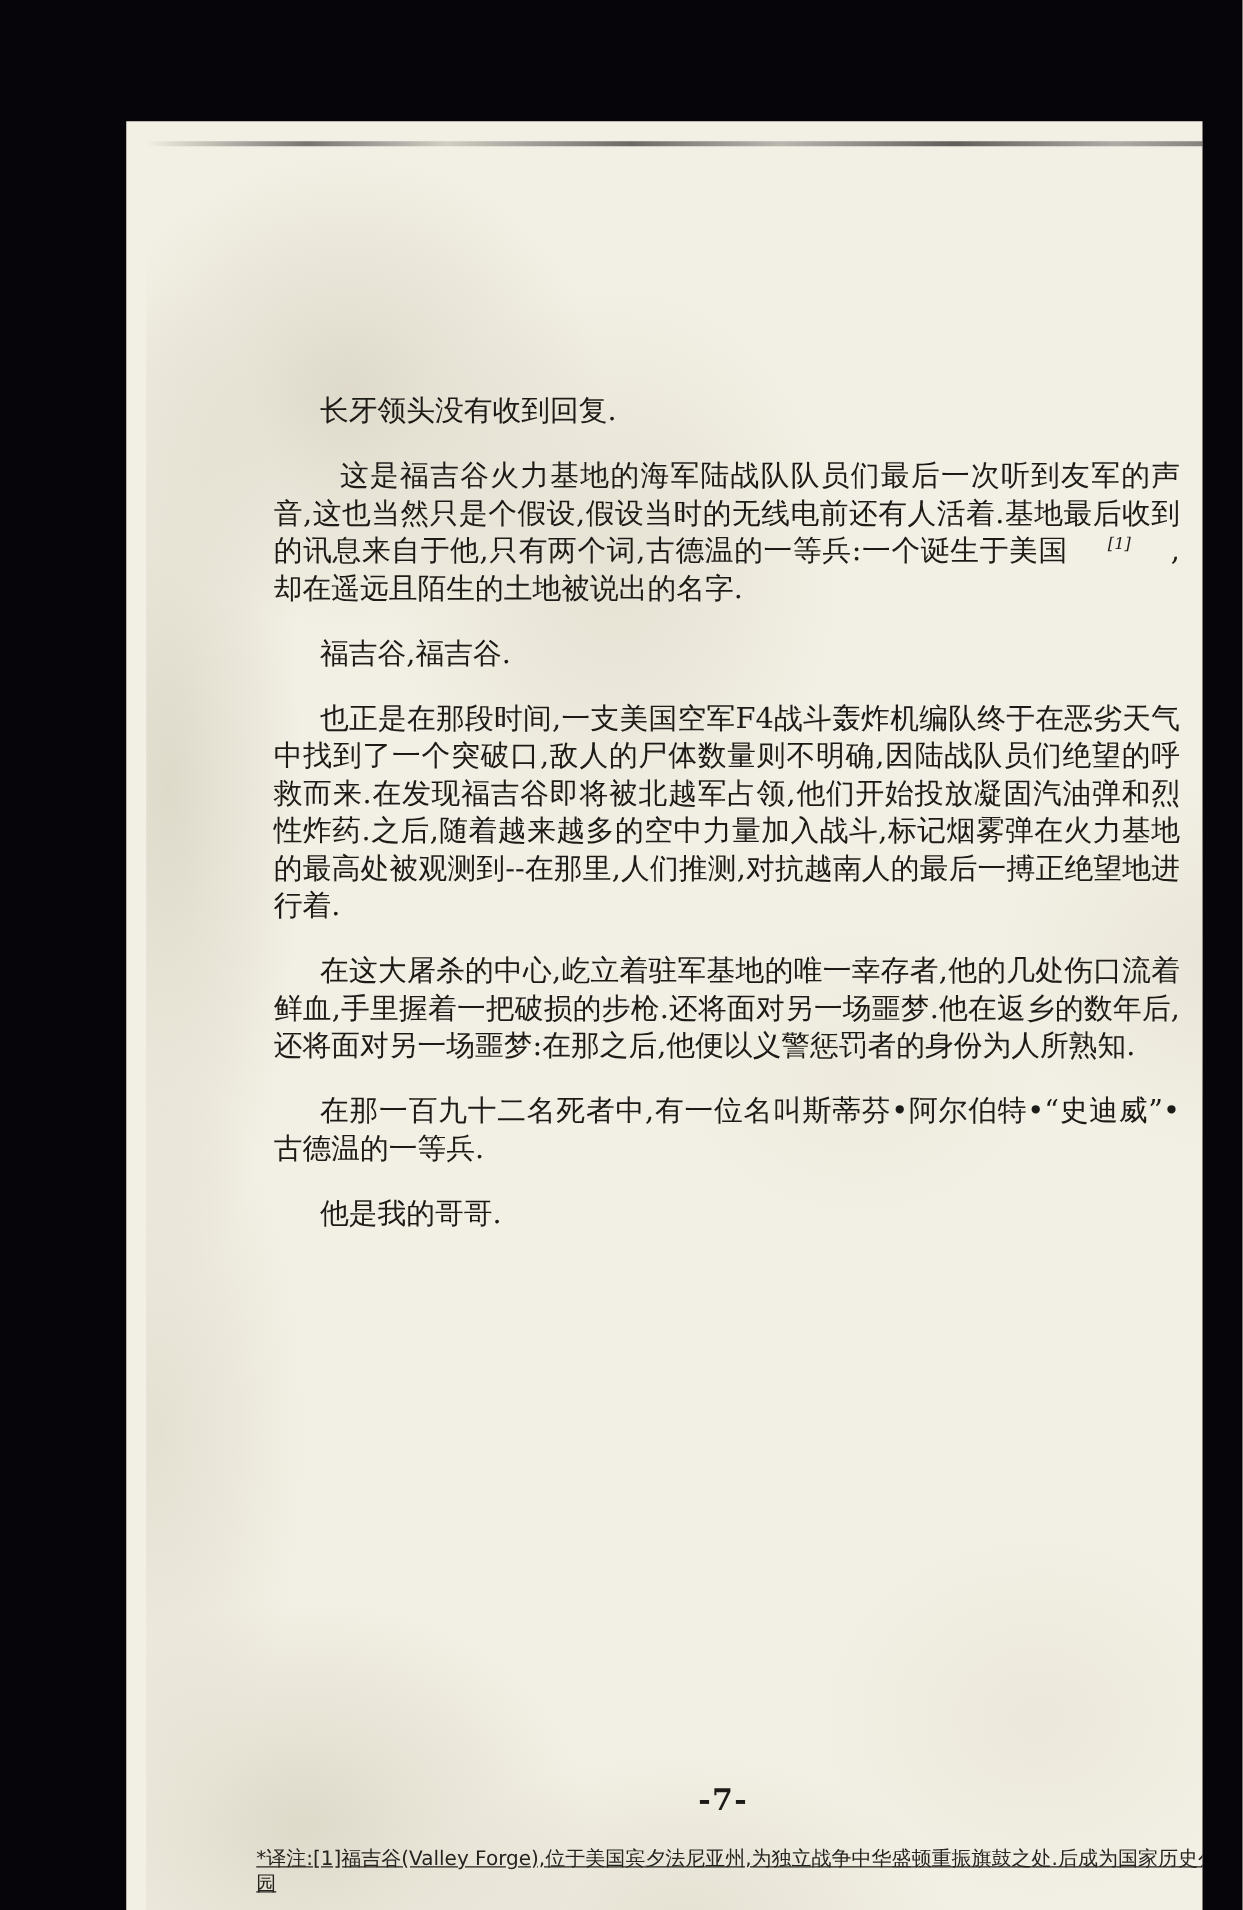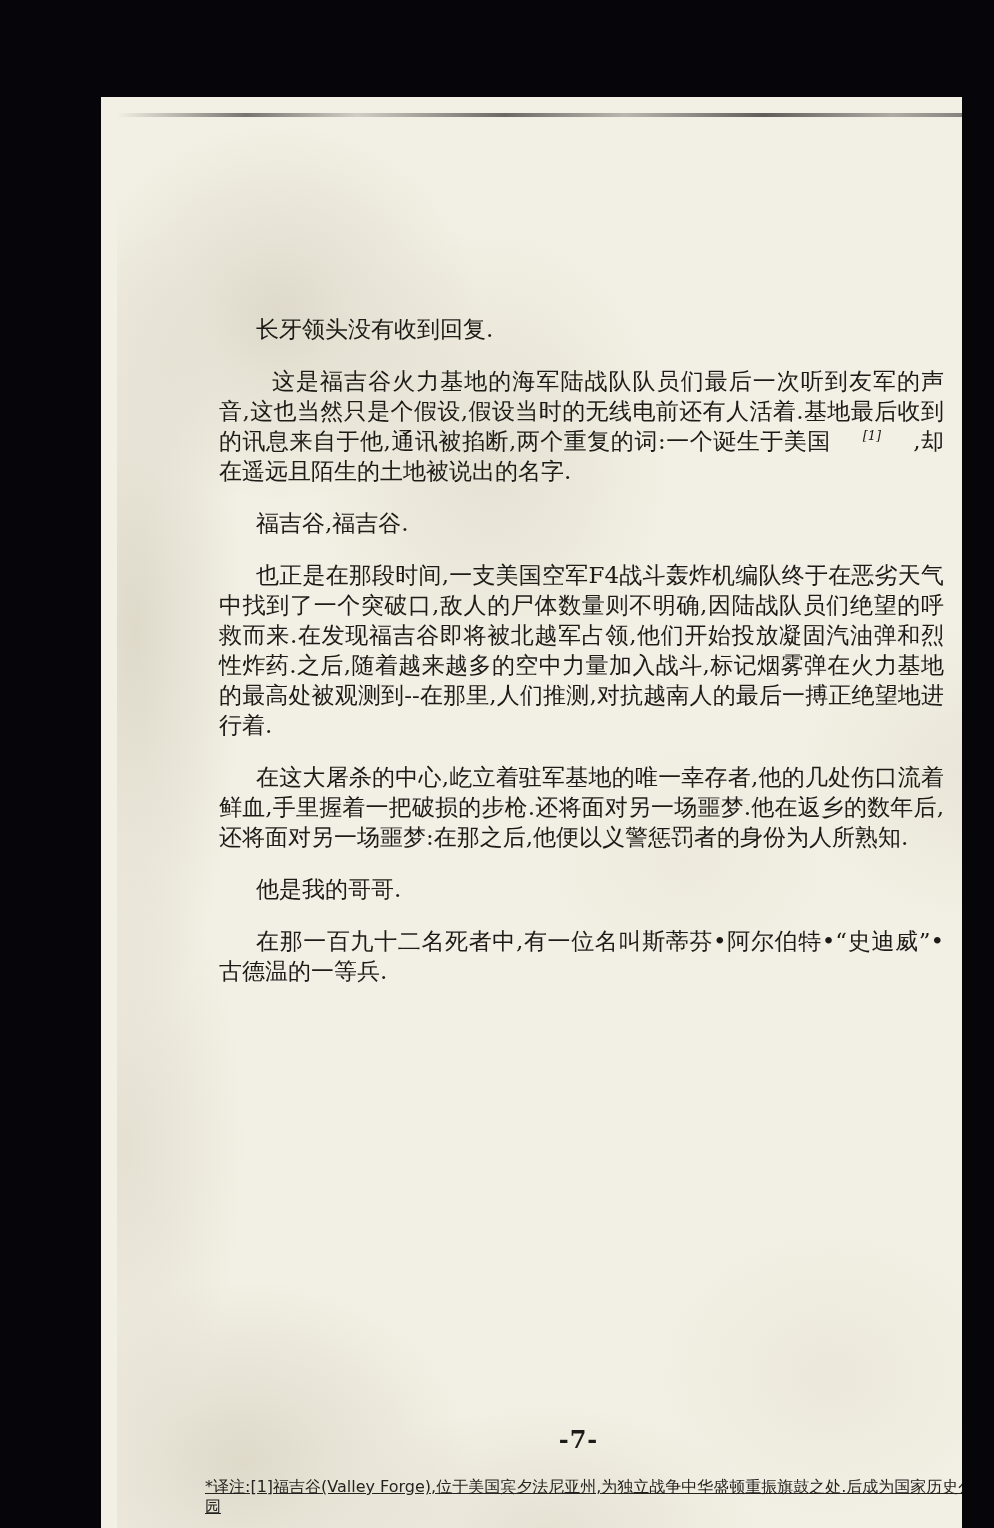--- a/index.html
+++ b/index.html
@@ -97,24 +97,24 @@
 <body>
 
 <div class="stage">
   <div class="paper">
     <div class="paper-texture"></div>
     <div class="edge-smudge-top"></div>
     <div class="edge-smudge-bottom"></div>
 
     <main class="body-text">
       <p class="para">长牙领头没有收到回复.</p>
-      <p class="para"><span>这是福吉谷火力基地的海军陆战队队员们最后一次听到友军的声音,这也当然只是个假设,假设当时的无线电前还有人活着.基地最后收到的讯息来自于他,通讯被掐断,两个重复的词:一个诞生于美国</span><sup class="footnote-ref">[1]</sup><span>,却在遥远且陌生的土地被说出的名字.</span></p>
+      <p class="para"><span>这是福吉谷火力基地的海军陆战队队员们最后一次听到友军的声音,这也当然只是个假设,假设当时的无线电前还有人活着.基地最后收到的讯息来自于他,只有两个词,古德温的一等兵:一个诞生于美国</span><sup class="footnote-ref">[1]</sup><span>,却在遥远且陌生的土地被说出的名字.</span></p>
       <p class="para">福吉谷,福吉谷.</p>
       <p class="para">也正是在那段时间,一支美国空军F4战斗轰炸机编队终于在恶劣天气中找到了一个突破口,敌人的尸体数量则不明确,因陆战队员们绝望的呼救而来.在发现福吉谷即将被北越军占领,他们开始投放凝固汽油弹和烈性炸药.之后,随着越来越多的空中力量加入战斗,标记烟雾弹在火力基地的最高处被观测到--在那里,人们推测,对抗越南人的最后一搏正绝望地进行着.</p>
       <p class="para">在这大屠杀的中心,屹立着驻军基地的唯一幸存者,他的几处伤口流着鲜血,手里握着一把破损的步枪.还将面对另一场噩梦.他在返乡的数年后,还将面对另一场噩梦:在那之后,他便以义警惩罚者的身份为人所熟知.</p>
+      <p class="para">在那一百九十二名死者中,有一位名叫斯蒂芬•阿尔伯特•“史迪威”•古德温的一等兵.</p>
       <p class="para">他是我的哥哥.</p>
-      <p class="para">在那一百九十二名死者中,有一位名叫斯蒂芬•阿尔伯特•“史迪威”•古德温的一等兵.</p>
     </main>
 
     <div class="page-number">-7-</div>
     <div class="footnote">*译注:[1]福吉谷(Valley Forge),位于美国宾夕法尼亚州,为独立战争中华盛顿重振旗鼓之处.后成为国家历史公园</div>
   </div>
 </div>
 
 </body></html>

